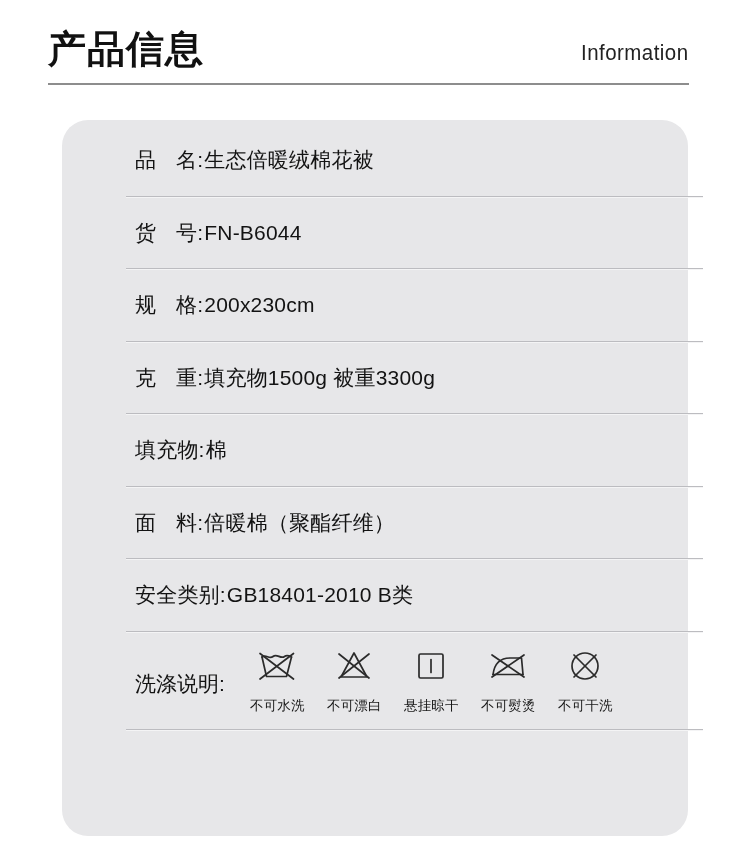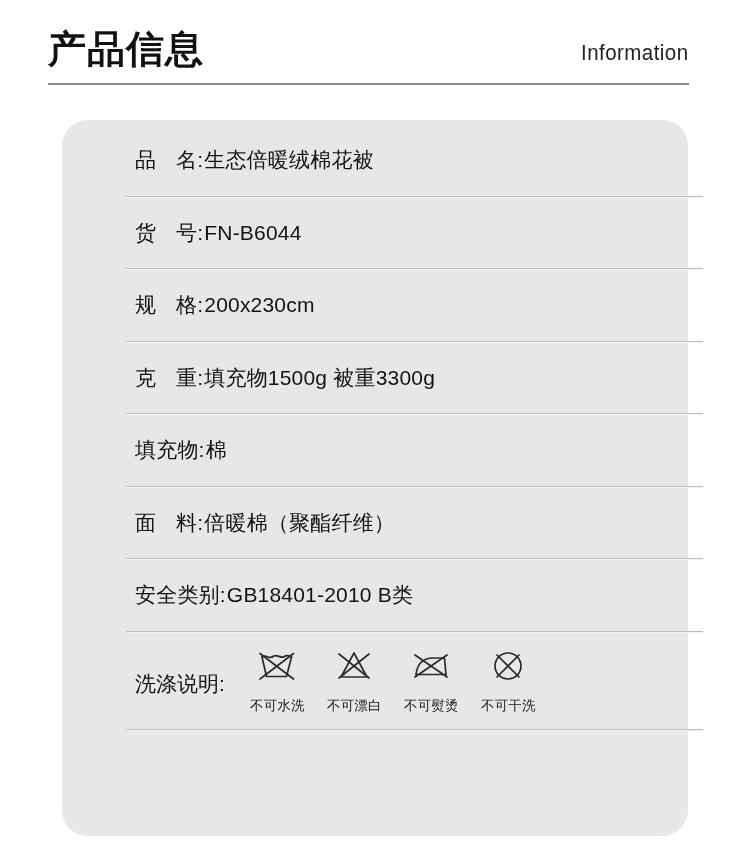--- a/index.html
+++ b/index.html
@@ -210,20 +210,27 @@
           <div class="care-item">
             <svg class="care-glyph" viewBox="0 0 44 40" fill="none" stroke="#2b2b2b" stroke-width="1.7" stroke-linecap="round" stroke-linejoin="round">
               <path d="M22 7 L35 31 L9 31 Z"></path>
               <path d="M7 8 L37 32"></path>
               <path d="M37 8 L7 32"></path>
             </svg>
             <div class="care-text">不可漂白</div>
           </div>
           <div class="care-item">
             <svg class="care-glyph" viewBox="0 0 44 40" fill="none" stroke="#2b2b2b" stroke-width="1.7" stroke-linecap="round" stroke-linejoin="round">
+              <rect x="10" y="8" width="24" height="24" rx="1.5"></rect>
+              <path d="M22 13.5 L22 26.5"></path>
+            </svg>
+            <div class="care-text">悬挂晾干</div>
+          </div>
+          <div class="care-item">
+            <svg class="care-glyph" viewBox="0 0 44 40" fill="none" stroke="#2b2b2b" stroke-width="1.7" stroke-linecap="round" stroke-linejoin="round">
               <path d="M7 28.5 L37 28.5"></path>
               <path d="M7 28.5 C8.5 17, 15 12, 24 12 L35.5 12 L37 28.5"></path>
               <path d="M6 9 L38 31"></path>
               <path d="M38 9 L6 31"></path>
             </svg>
             <div class="care-text">不可熨烫</div>
           </div>
           <div class="care-item">
             <svg class="care-glyph" viewBox="0 0 44 40" fill="none" stroke="#2b2b2b" stroke-width="1.7" stroke-linecap="round" stroke-linejoin="round">
               <circle cx="22" cy="20" r="13"></circle>

